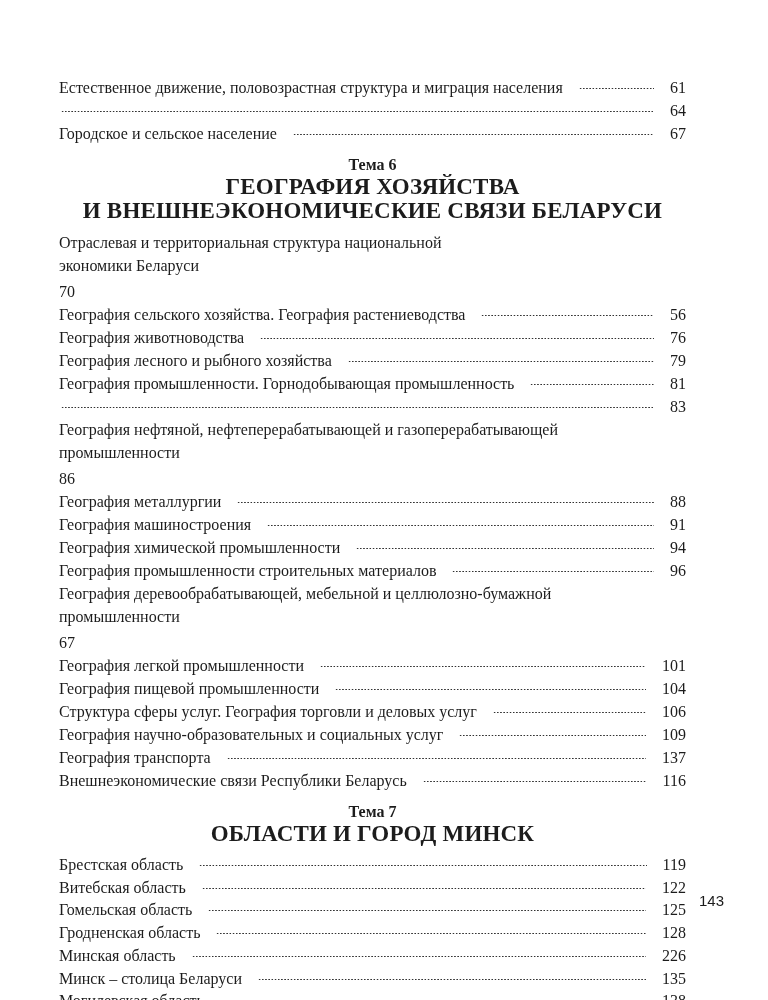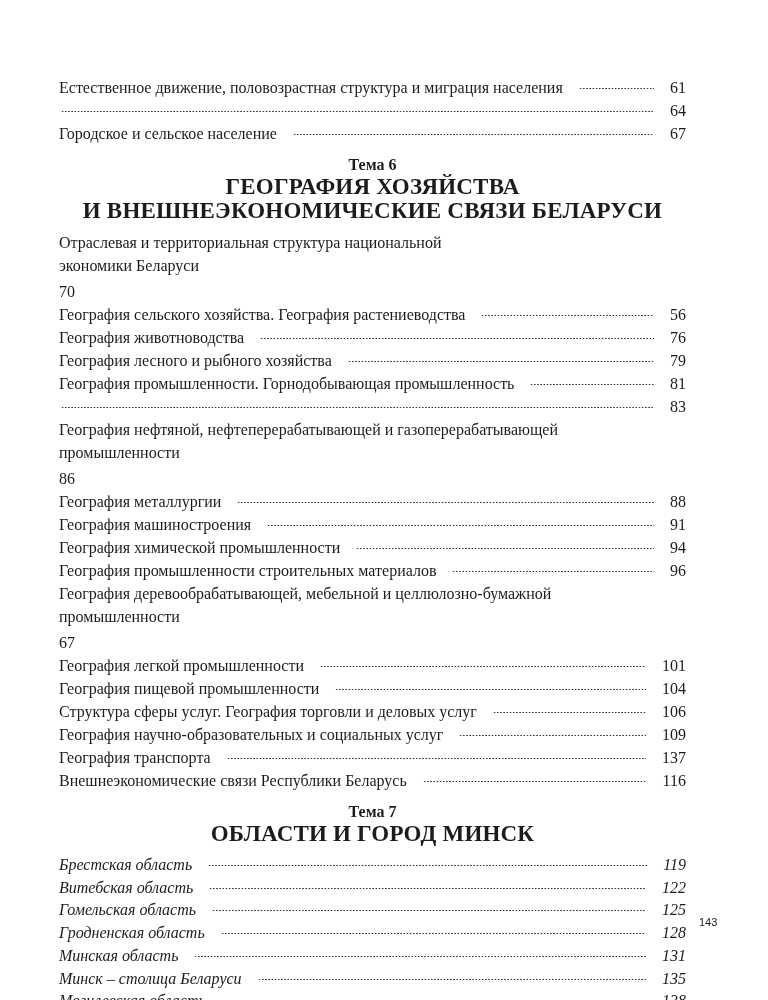--- a/index.html
+++ b/index.html
@@ -10,24 +10,24 @@
   .entry .title { flex:0 0 auto; }
   .entry .dots { flex:1 1 auto; overflow:hidden; margin:0 2px; position:relative; top:-3px; height:3px;
                  background-image:radial-gradient(circle, #333 0.6px, transparent 0.9px);
                  background-size:3.2px 3px; background-repeat:repeat-x; background-position:left center; }
   .entry .num { flex:0 0 auto; text-align:right; }
   .entry.two-line { display:block; }
   .entry.two-line .line2 { display:flex; align-items:flex-start;flex-direction:column; }
   .topic { text-align:center; font-weight:bold; margin-top:10px; margin-bottom:8px; }
   .topic .label { font-size:16px; line-height:20px; }
   .topic .heading { font-size:23px; line-height:24px; letter-spacing:0.2px; }
-  .page-number { position:absolute; left:699px; top:916px; font-family:"Liberation Sans", sans-serif;
-                 font-size:11px; color:#1c1c1c; }
+  .page-number { position:absolute; left:699px; top:892px; font-family:"Liberation Sans", sans-serif;
+                 font-size:15px; color:#1c1c1c; }
   .section { }
-  #sec7 .entry { line-height:22.7px;font-style:italic; }
+  #sec7 .entry { line-height:22.7px; }
 </style>
 </head>
 <body>
 
 <div class="page">
 
   <div class="section">
     <div class="entry">
       <span class="title">Естественное движение, половозрастная структура и миграция населения</span>
       <span class="dots"></span>
@@ -173,21 +173,21 @@
       <span class="num">125</span>
     </div>
     <div class="entry">
       <span class="title">Гродненская область</span>
       <span class="dots"></span>
       <span class="num">128</span>
     </div>
     <div class="entry">
       <span class="title">Минская область</span>
       <span class="dots"></span>
-      <span class="num">131</span>
+      <span class="num">226</span>
     </div>
     <div class="entry">
       <span class="title">Минск – столица Беларуси</span>
       <span class="dots"></span>
       <span class="num">135</span>
     </div>
     <div class="entry">
       <span class="title">Могилевская область</span>
       <span class="dots"></span>
       <span class="num">138</span>

